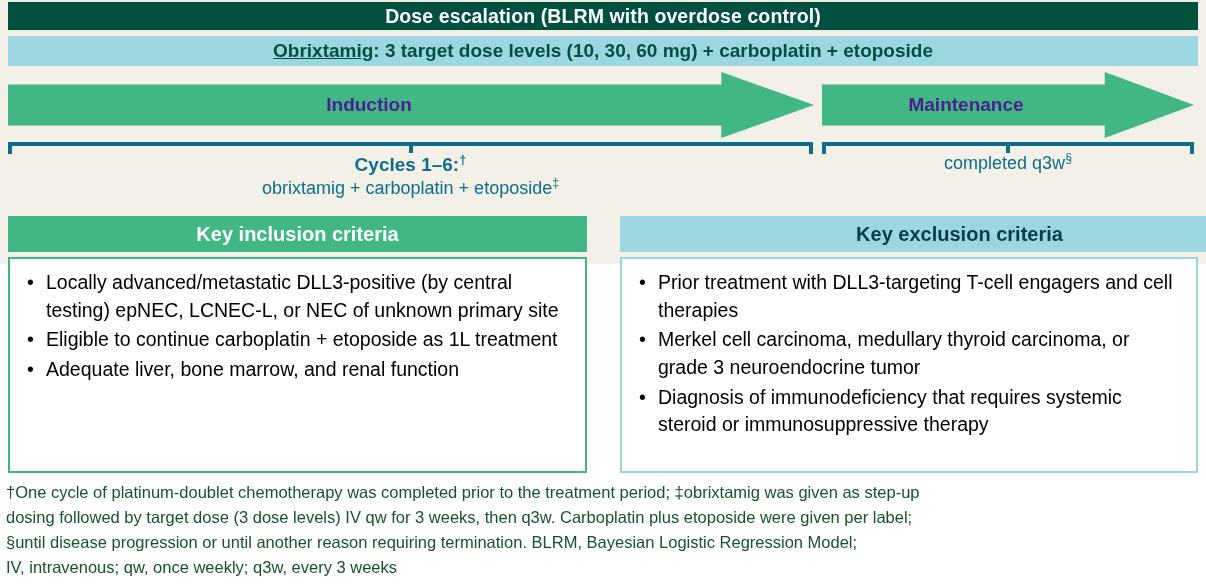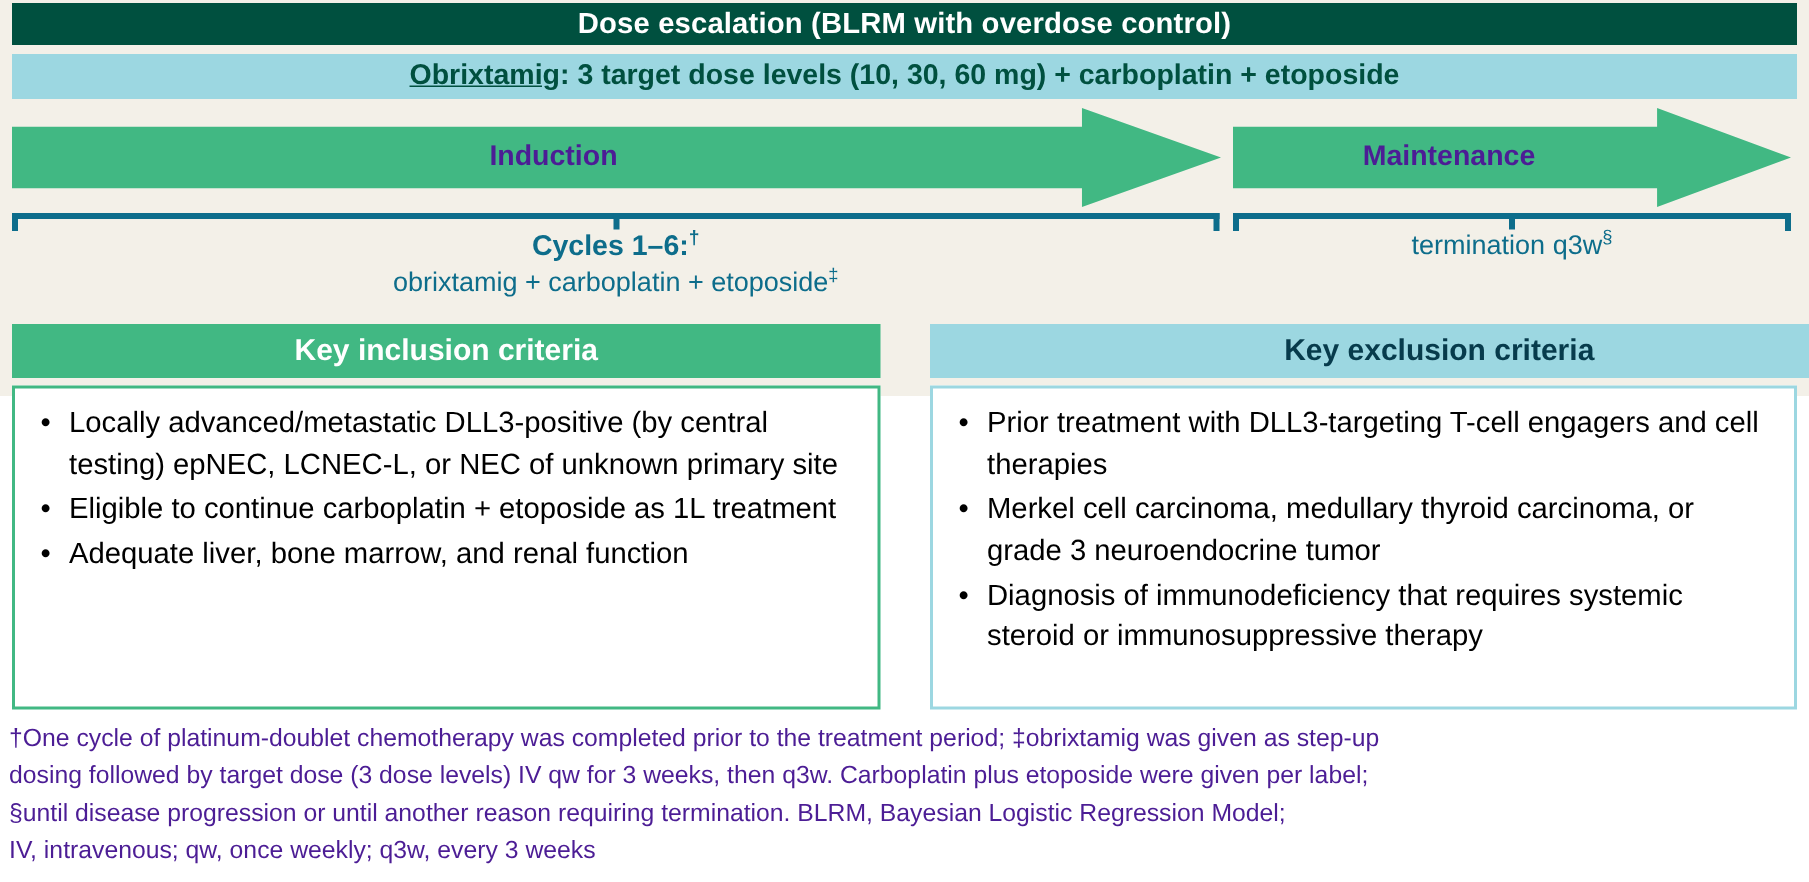--- a/index.html
+++ b/index.html
@@ -178,21 +178,21 @@
     line-height: 1.42;
   }
 
   
   .footnotes {
     position: absolute;
     left: 6px;
     top: 480px;
     width: 1196px;
     font-size: 16.5px;
-    color: #4c1d95;
+    color: #14532d;
     line-height: 1.52;
   }
   .footnotes p { margin: 0; }
 </style>
 </head>
 <body>
 
 <div class="banner-block">
 
   <div class="dose-escalation-bar">Dose escalation (BLRM with overdose control)</div>
@@ -216,21 +216,21 @@
   <div class="bracket bracket-right">
     <span class="tick"></span>
   </div>
 
   <div class="cycle-caption cycle-left">
     <span class="title"><span>Cycles 1–6:</span><sup>†</sup></span>
     <span class="sub"><span>obrixtamig + carboplatin + etoposide</span><sup>‡</sup></span>
   </div>
 
   <div class="cycle-caption cycle-right">
-    <span class="sub"><span>termination q3w</span><sup>§</sup></span>
+    <span class="sub"><span>completed q3w</span><sup>§</sup></span>
   </div>
 
 </div>
 
 <div class="crit-header crit-header-inclusion">Key inclusion criteria</div>
 
 <div class="crit-header crit-header-exclusion">Key exclusion criteria</div>
 
 <div class="crit-box crit-box-inclusion">
   <ul>

